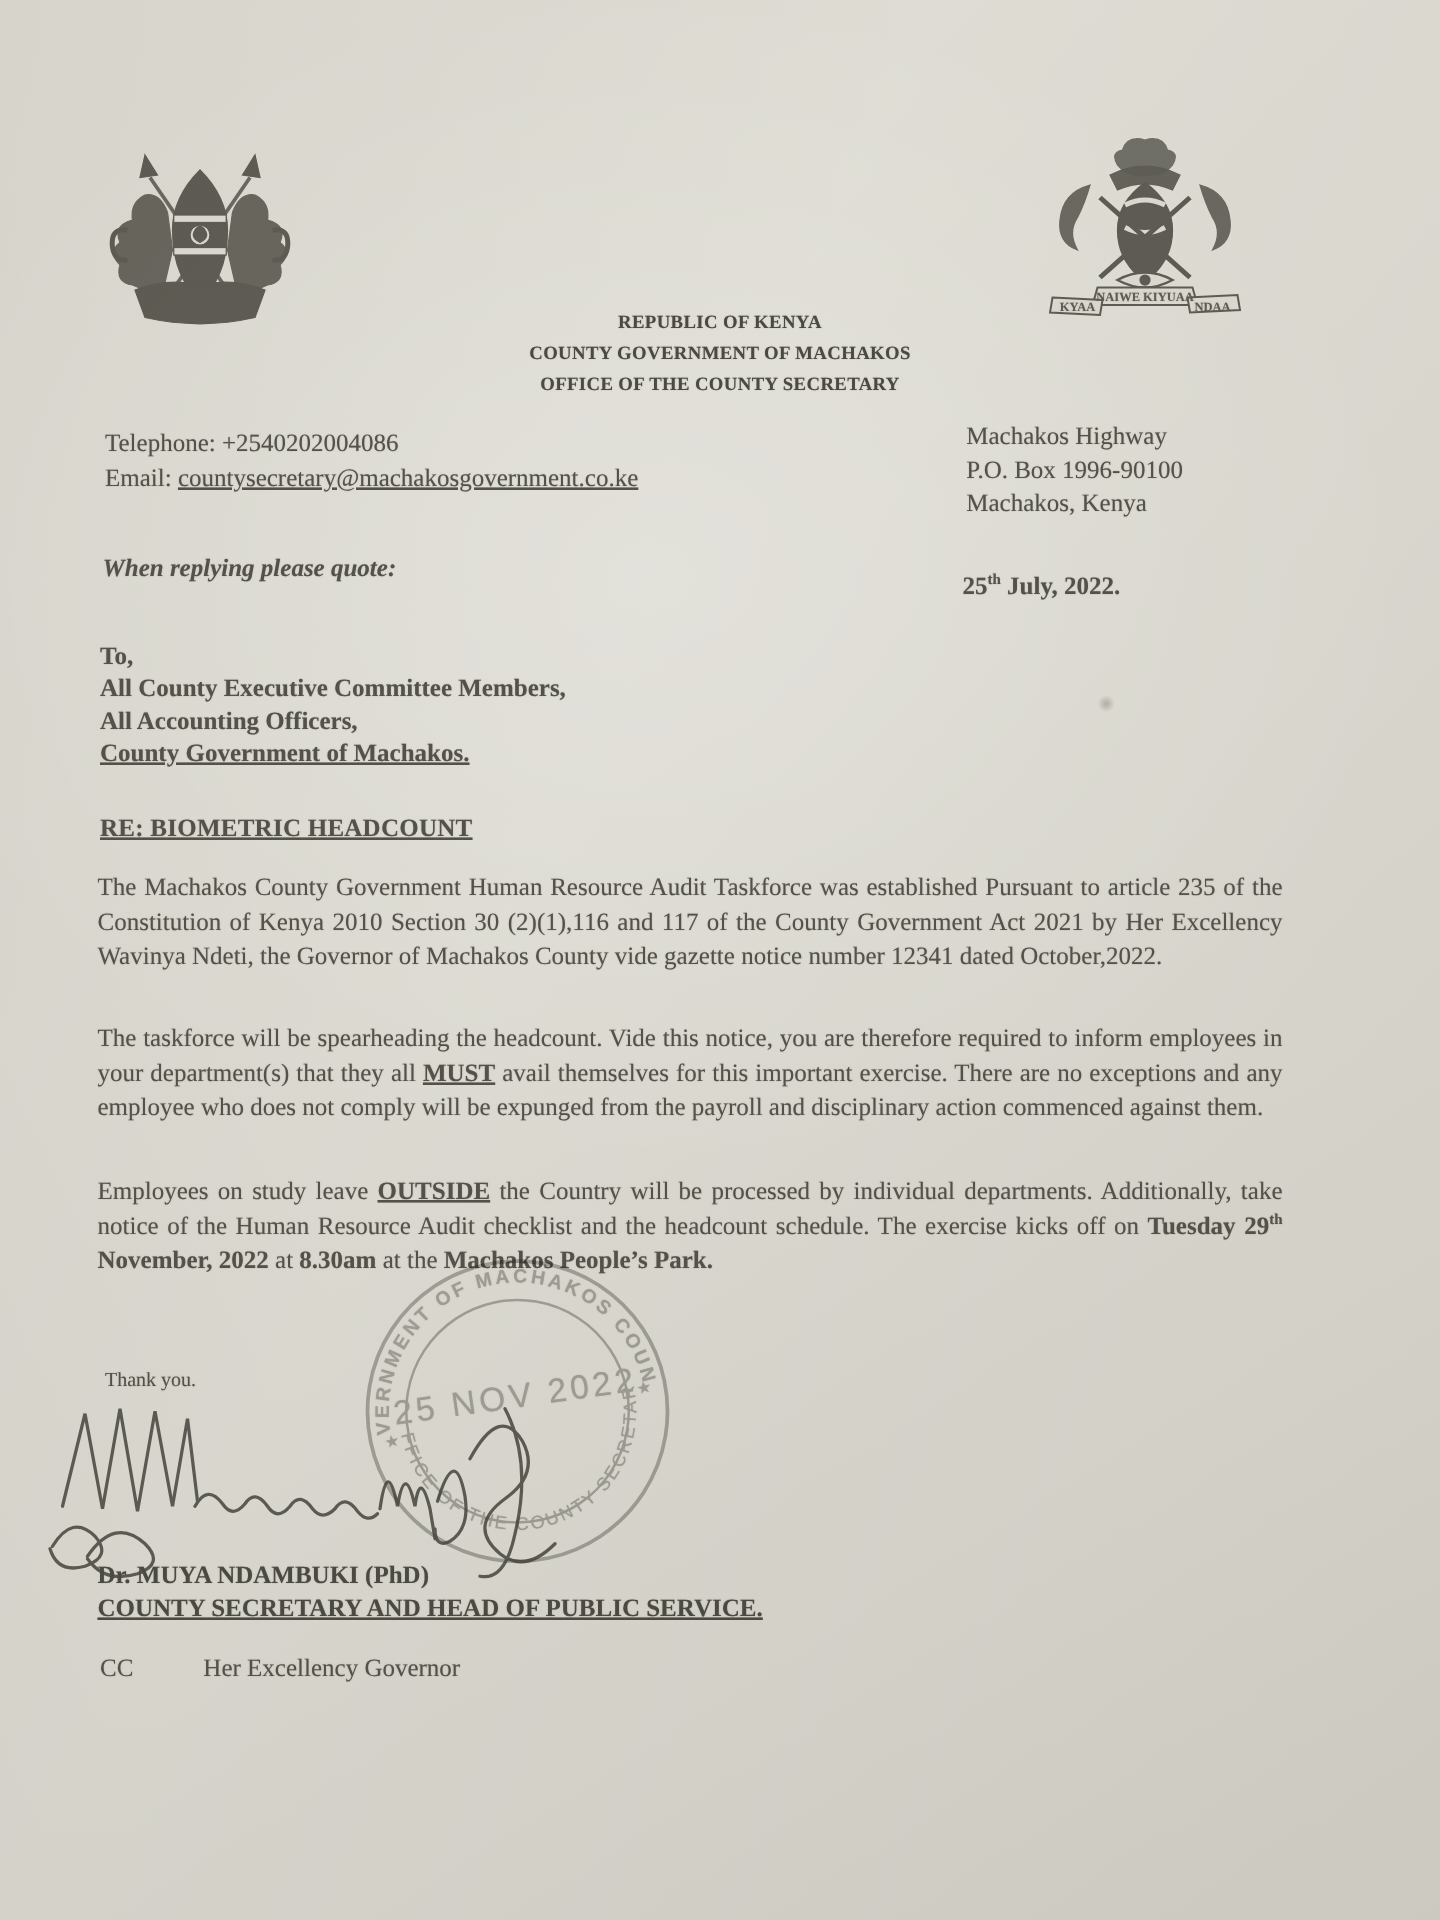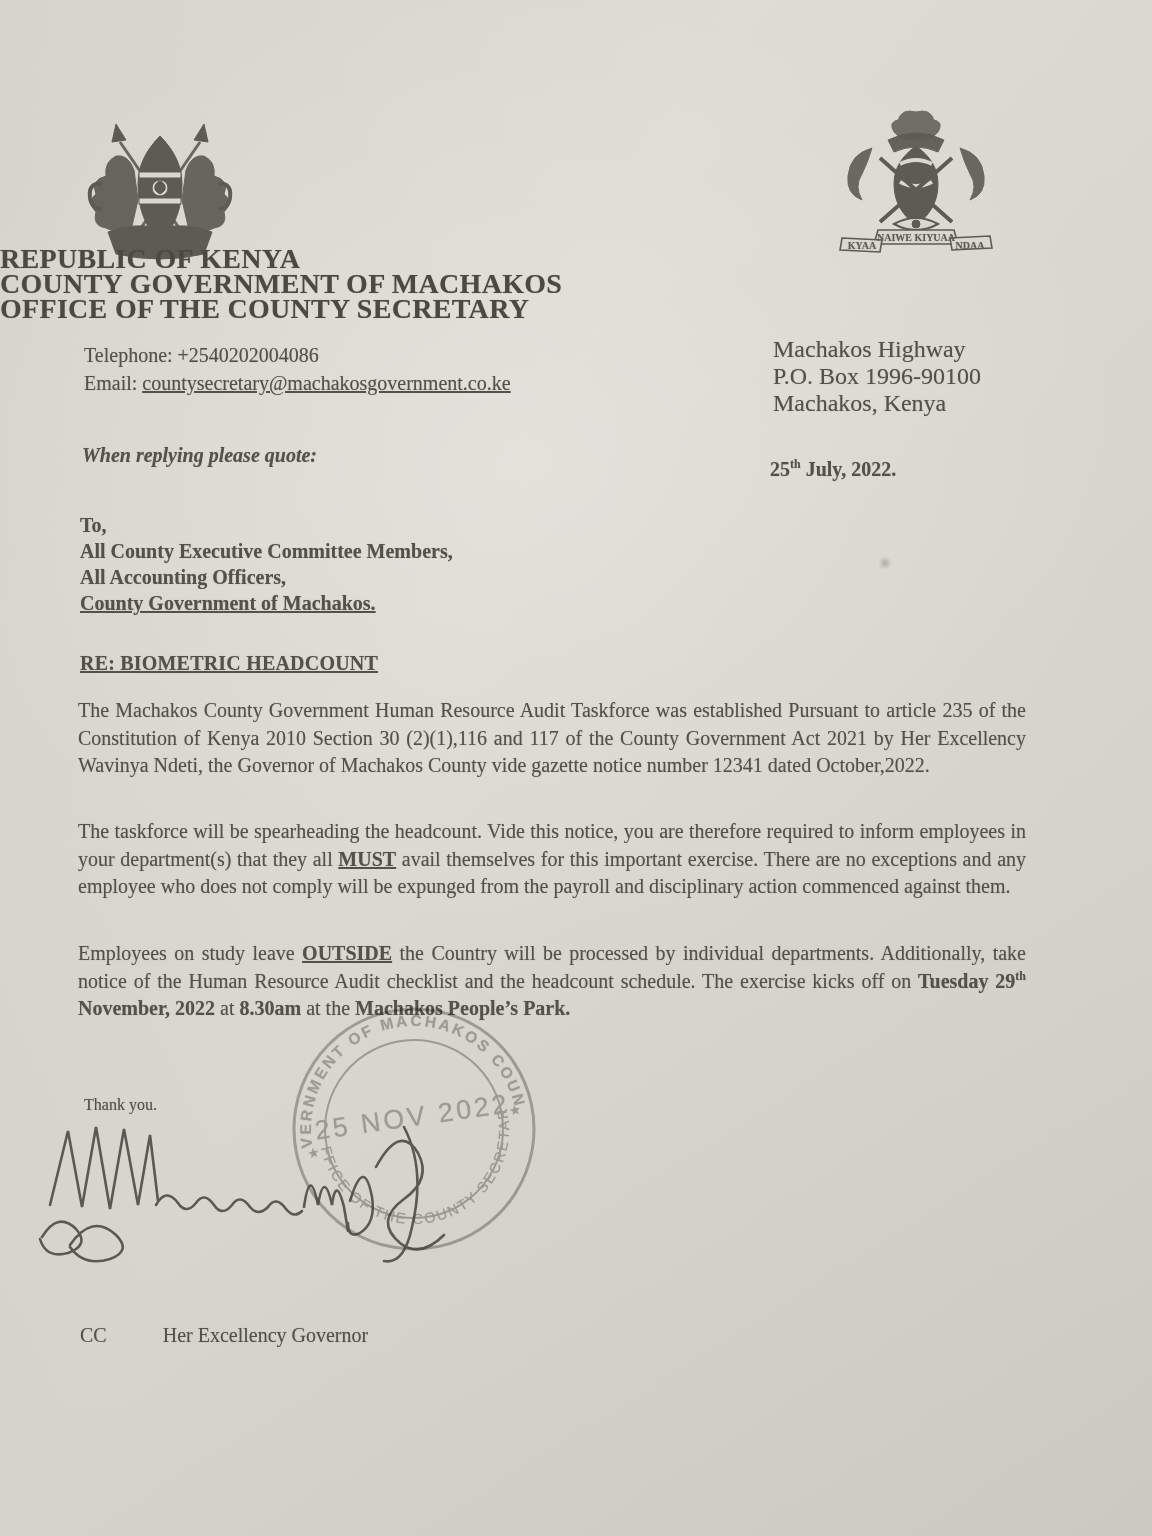--- a/index.html
+++ b/index.html
@@ -10,23 +10,23 @@
     overflow:hidden;
     font-family:"Liberation Serif","DejaVu Serif",serif;
     color:#53514a;
     background:
       radial-gradient(ellipse 900px 700px at 45% 30%, rgba(255,255,255,.20), rgba(255,255,255,0) 70%),
       linear-gradient(115deg, rgba(120,118,108,.06) 0%, rgba(255,255,255,.05) 40%, rgba(120,118,108,.08) 100%),
       linear-gradient(180deg,#dcdad1 0%,#d9d7ce 55%,#d2d0c7 100%);
     text-shadow:0 0 1px rgba(90,88,78,.45);
   }
   .abs{position:absolute;}
-  .hdr{left:0;right:0;top:246px;text-align:left;font-weight:bold;font-size:28px;line-height:25px;color:#4a4942;letter-spacing:.3px;}
+  .hdr{left:0;right:0;top:246px;text-align:center;font-weight:bold;font-size:15px;line-height:25px;color:#4a4942;letter-spacing:.3px;}
   .contact{left:84px;top:341px;font-size:20px;line-height:28px;}
-  .addr{left:773px;top:336px;font-size:24px;line-height:27px;}
+  .addr{left:773px;top:336px;font-size:20px;line-height:27px;}
   .quote{left:82px;top:442px;font-size:20px;line-height:26px;}
   .quote .q1{font-style:italic;font-weight:bold;}
   .quote .q2{font-weight:bold;letter-spacing:.2px;}
   .dateline{left:770px;top:458px;font-size:20px;font-weight:600;}
   .to{left:80px;top:512px;font-size:20px;line-height:26px;font-weight:600;}
   .subject{left:80px;top:652px;font-size:20px;font-weight:bold;text-decoration:underline;letter-spacing:.2px;}
   .para{left:78px;width:948px;font-size:20px;line-height:27.5px;text-align:justify;}
   .p1{top:697px;}
   .p2{top:818px;}
   .p3{top:940px;}
@@ -182,16 +182,20 @@
       <path d="M120 100 q10 -18 22 -2 q8 12 18 0 q8 -12 18 2 q8 12 18 0 q8 -12 18 2 q8 10 18 0 q8 -12 18 2 q8 10 16 2"></path>
       <path d="M268 102 q6 -42 14 -2 q6 -36 14 0 q4 -30 12 2 l4 24"></path>
       <path d="M314 96 q14 -46 22 -4 q4 26 -12 36 q-12 6 -12 -10"></path>
       <path d="M340 62 q24 -44 42 -14 q14 26 -14 46 q-30 22 -4 44 q20 16 44 -8"></path>
       <path d="M368 22 q22 42 8 100 q-8 38 -28 34"></path>
     </g>
   </svg>
 
   <div class="abs smudge"></div>
 
+  <div class="abs name-block">
+    <div>Dr. MUYA NDAMBUKI (PhD)</div>
+    <div class="u">COUNTY SECRETARY AND HEAD OF PUBLIC SERVICE.</div>
+  </div>
 
   <div class="abs cc"><span>CC</span><span class="cc-val">Her Excellency Governor</span></div>
 
 </div>
 
 </body></html>

